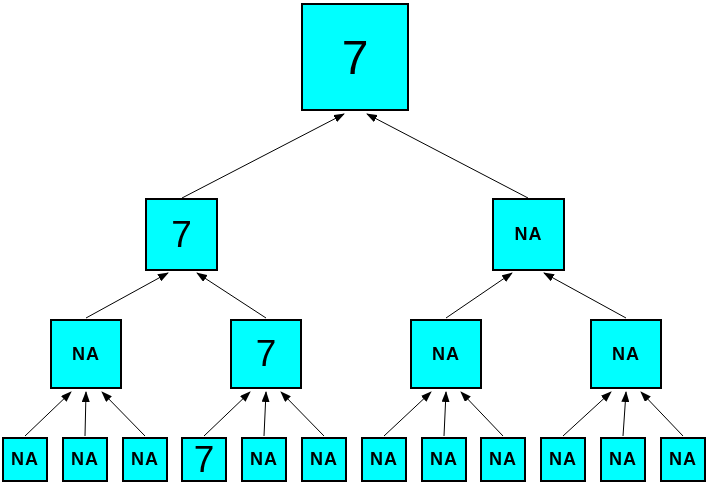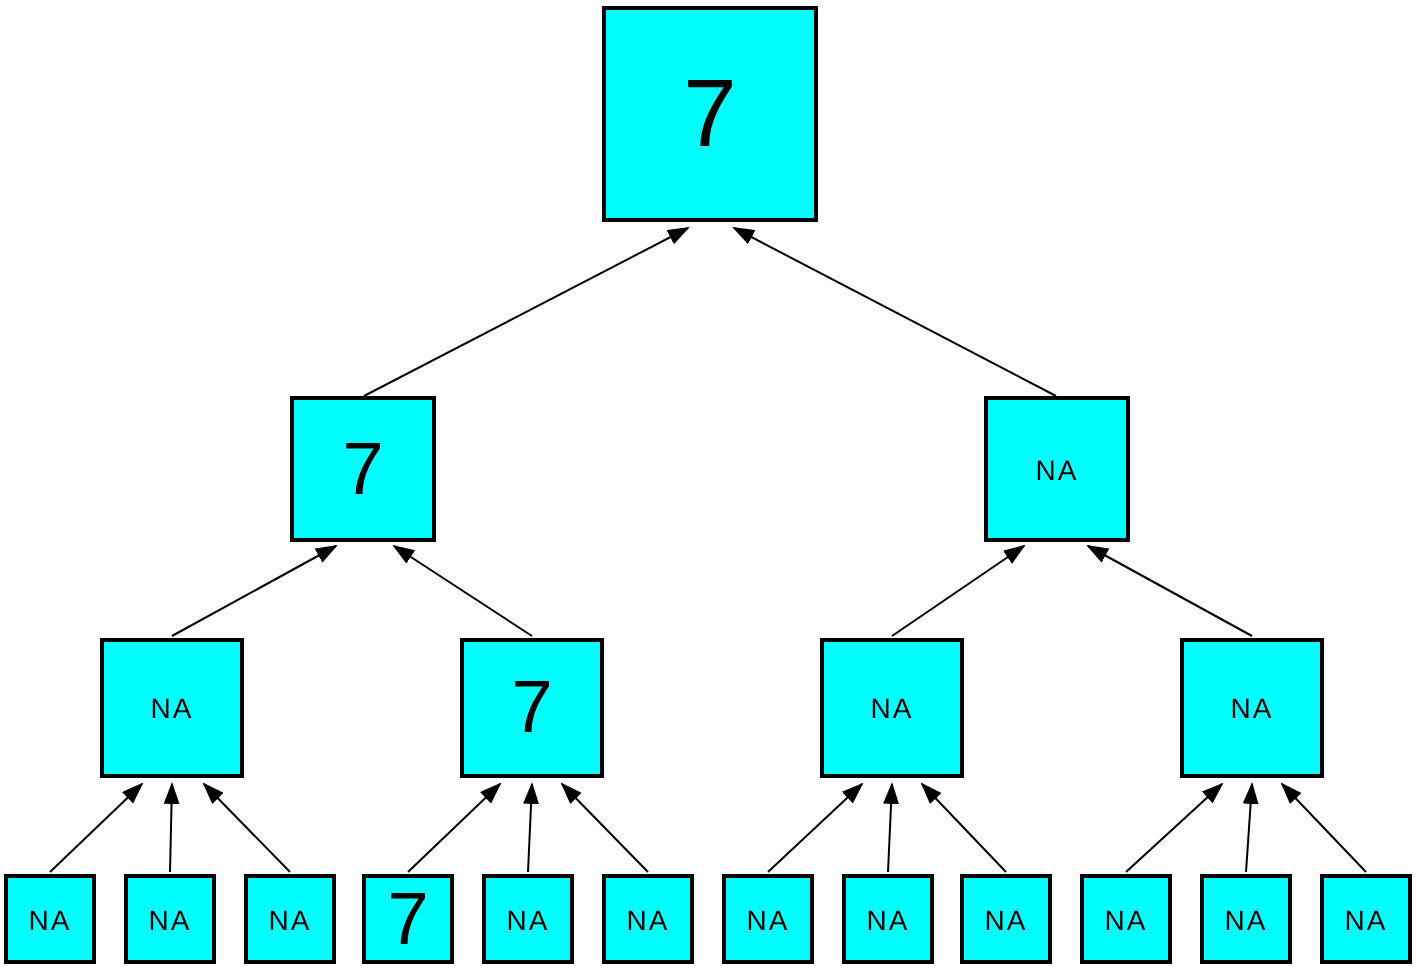--- a/index.html
+++ b/index.html
@@ -33,22 +33,22 @@
   }
   .lbl-root {
     font-size: 48px;
     font-weight: normal;
   }
   .lbl-seven {
     font-size: 37px;
     font-weight: normal;
   }
   .lbl-na {
-    font-size: 14px;
-    font-weight: normal;
+    font-size: 18px;
+    font-weight: bold;
     letter-spacing: 1px;
   }
 </style>
 </head>
 <body>
 
 <div id="canvas">
 
   <svg id="edges" width="711" height="488" viewBox="0 0 711 488">
     <defs>

